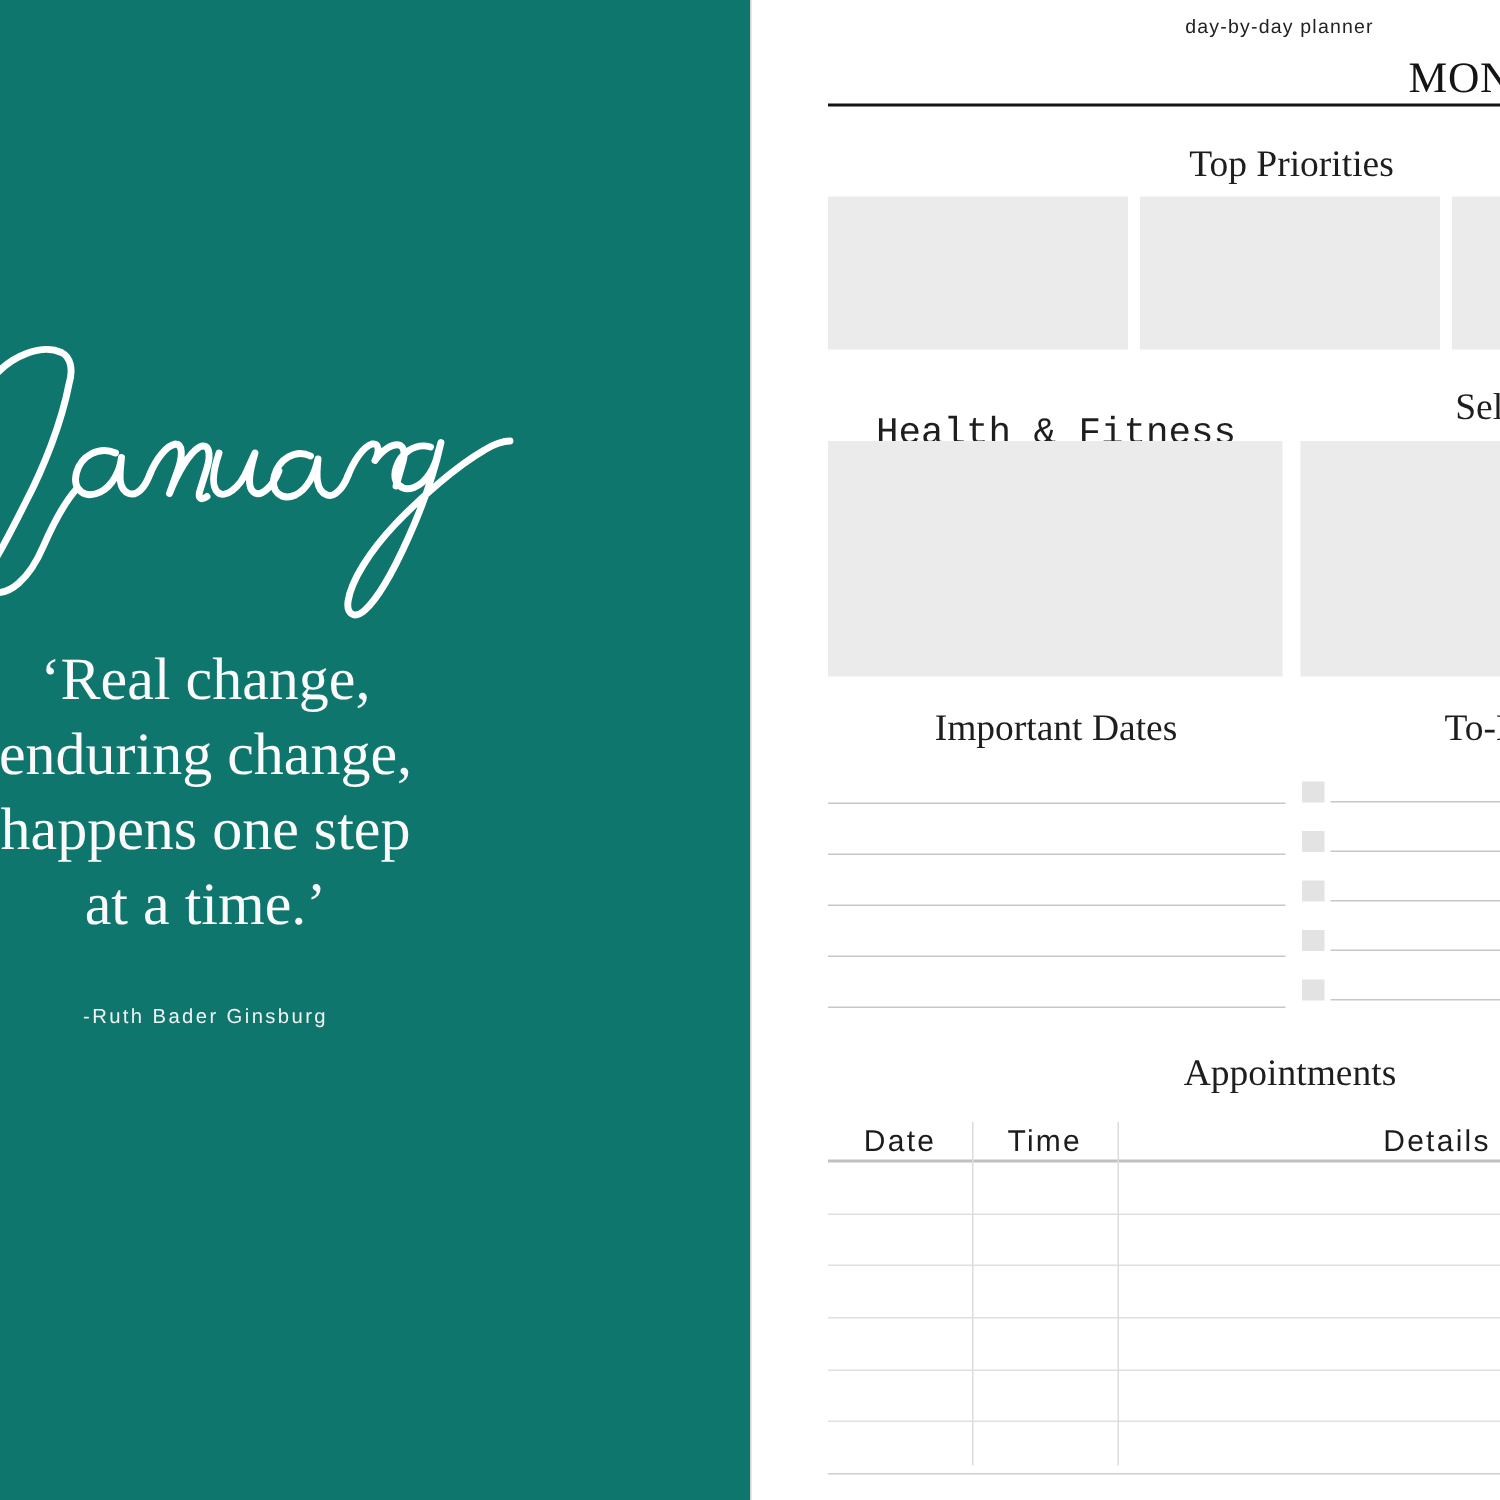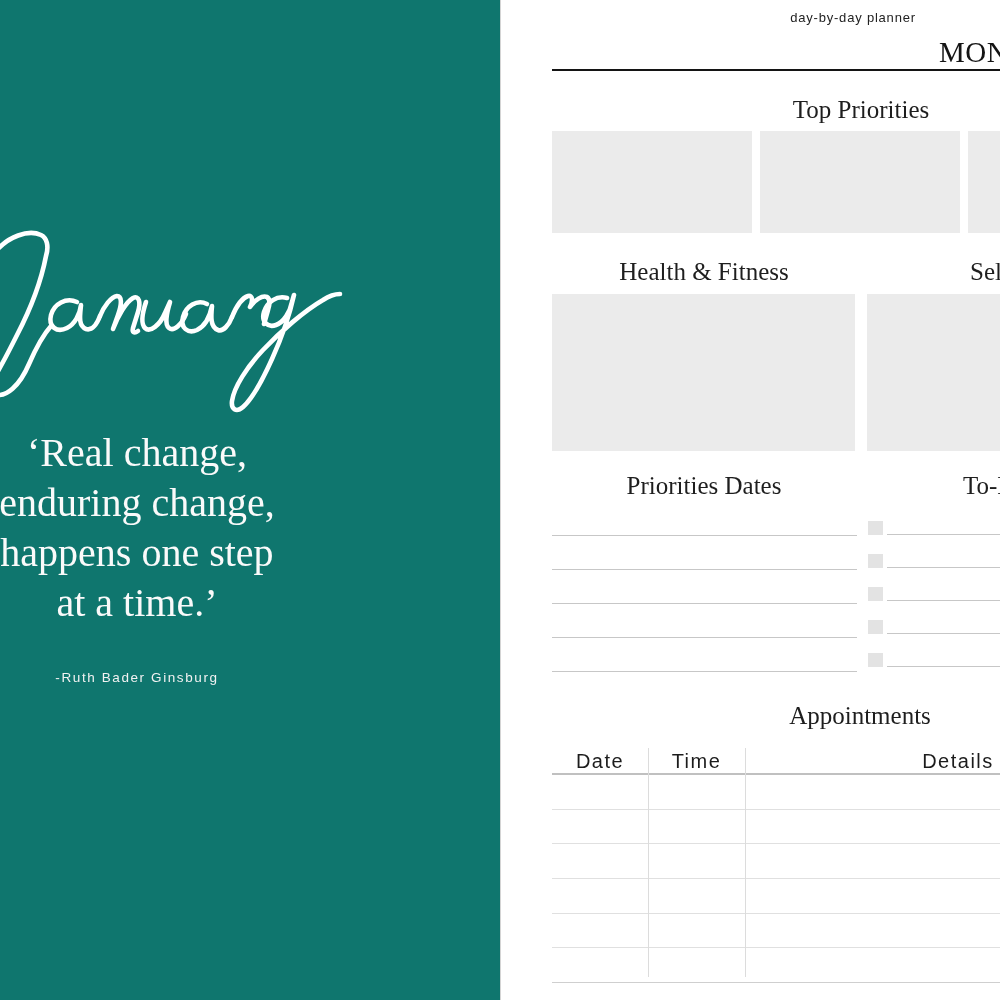--- a/index.html
+++ b/index.html
@@ -23,21 +23,21 @@
   
   .right-page{position:absolute;left:500px;top:0;width:500px;height:1000px;background:#ffffff;}
   .brand{position:absolute;left:203px;top:10px;width:300px;text-align:center;
          font-size:13px;letter-spacing:.8px;color:#222222;}
   .day{position:absolute;left:439px;top:36px;white-space:nowrap;
        font-family:"Liberation Serif","DejaVu Serif",serif;font-size:29px;letter-spacing:.5px;color:#141414;}
   .head-rule{position:absolute;left:52px;top:69px;width:455px;height:2px;background:#141414;}
   .h{position:absolute;margin:0;font-family:"Liberation Serif","DejaVu Serif",serif;
      font-size:25px;font-weight:400;color:#1e1e1e;text-align:center;width:300px;white-space:nowrap;}
   .tp-title{left:211px;top:96px;}
-  .hf-title{left:54px;top:258px;}
+  .hf-title{left:54px;top:274px;font-family:Liberation Mono, monospace;}
   .sc-title{left:368px;top:258px;}
   .id-title{left:54px;top:472px;}
   .td-title{left:368px;top:472px;}
   .ap-title{left:210px;top:702px;}
   .tp-boxes{position:absolute;left:52px;top:131px;display:flex;gap:8px;}
   .tp-box{width:200px;height:102px;background:#ebebeb;}
   .hf-box,.sc-box{position:absolute;top:294px;width:303px;height:157px;background:#ebebeb;}
   .hf-box{left:52px;}
   .sc-box{left:367px;}
   .id-lines{position:absolute;left:52px;top:502px;width:305px;}
@@ -99,21 +99,21 @@
         <div class="tp-box"></div>
         <div class="tp-box"></div>
       </div>
 
     <h2 class="h hf-title">Health &amp; Fitness</h2>
     <div class="hf-box"></div>
 
     <h2 class="h sc-title">Self-Care</h2>
     <div class="sc-box"></div>
 
-    <h2 class="h id-title">Priorities Dates</h2>
+    <h2 class="h id-title">Important Dates</h2>
     <div class="id-lines">
         <div class="id-line"></div>
         <div class="id-line"></div>
         <div class="id-line"></div>
         <div class="id-line"></div>
         <div class="id-line"></div>
       </div>
 
     <h2 class="h td-title">To-Do List</h2>
     <div class="td-list">

